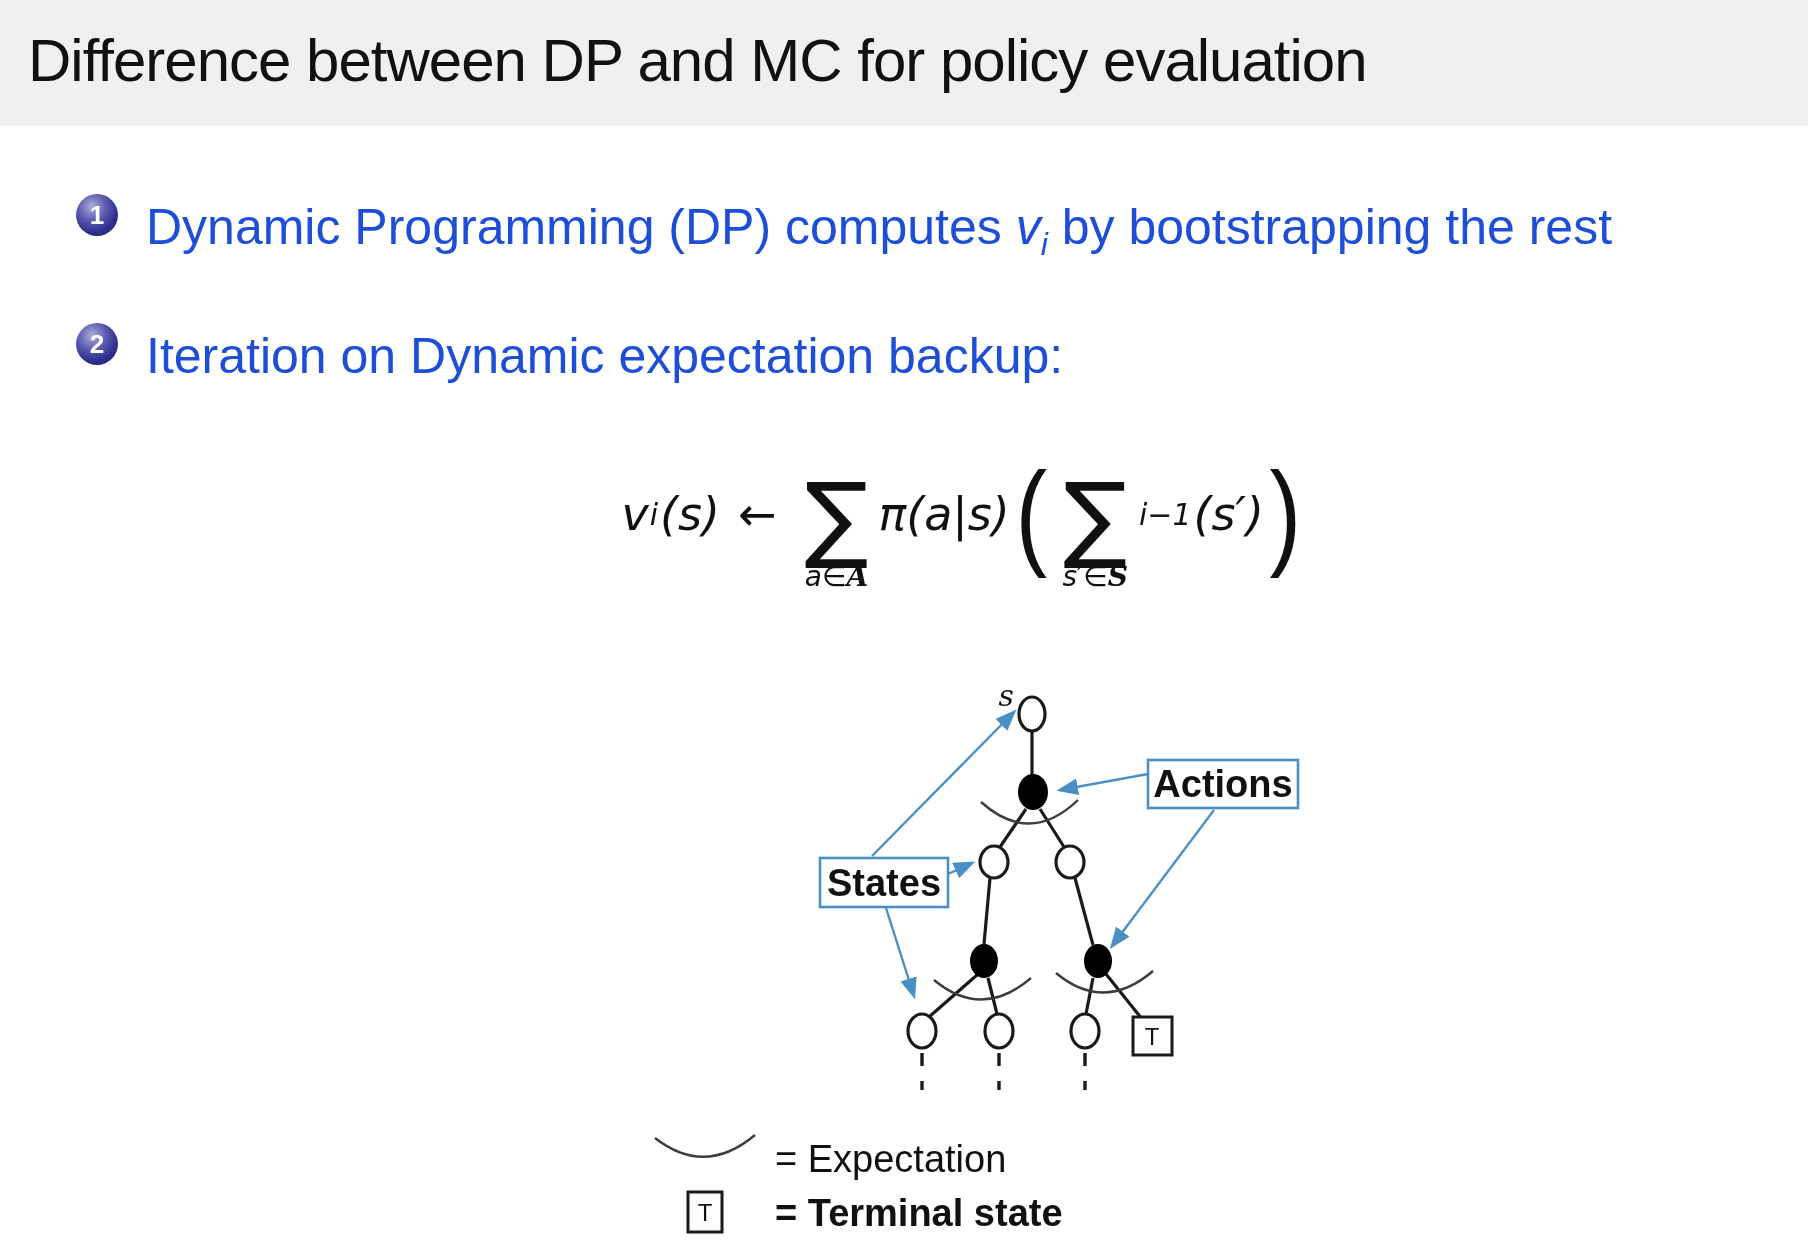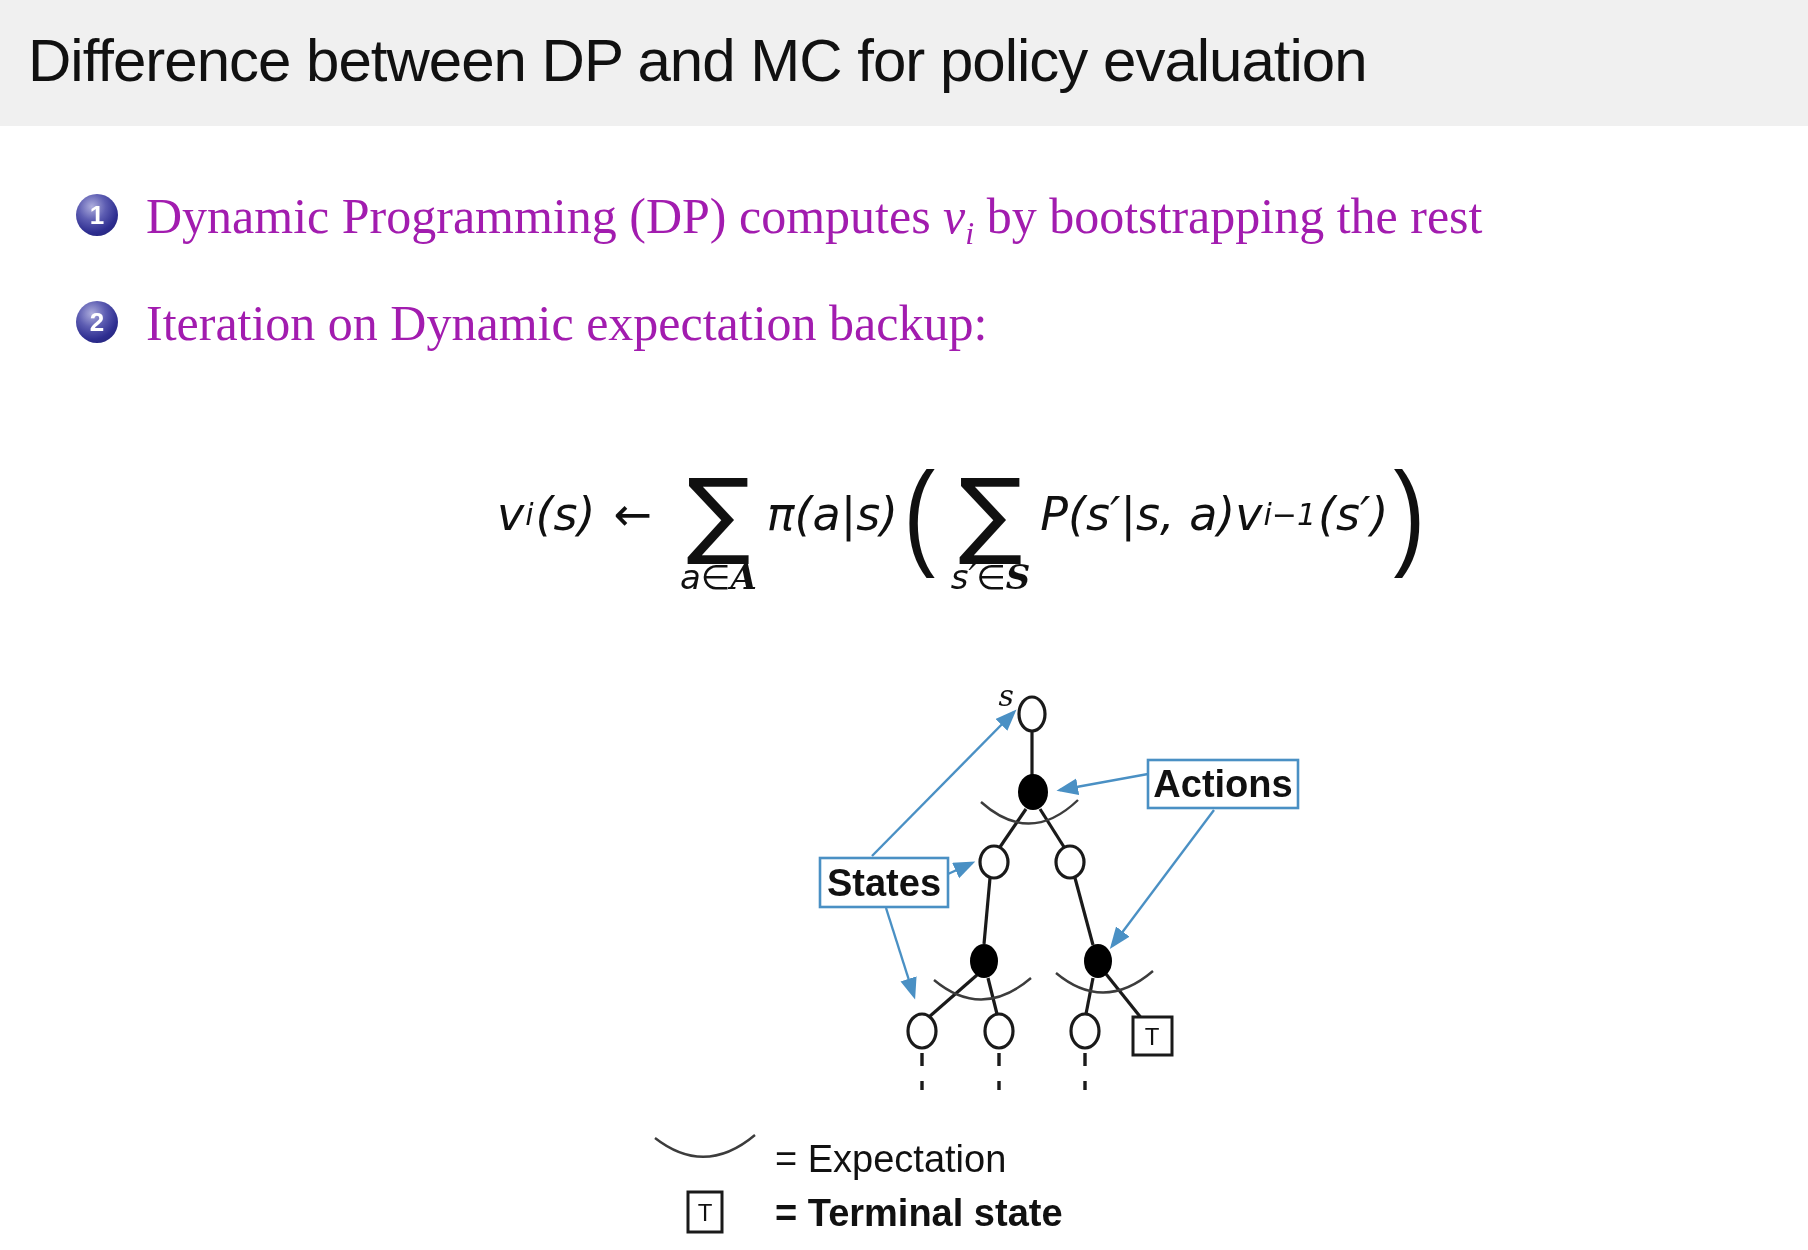--- a/index.html
+++ b/index.html
@@ -18,34 +18,34 @@
   }
   
   .bullets{position:absolute;left:76px;top:185px;width:1680px;}
   .bullet-item{display:flex;align-items:flex-start;margin-bottom:27px;}
   .ball{
     flex:0 0 auto;width:42px;height:42px;border-radius:50%;margin:9px 28px 0 0;
     background:radial-gradient(circle at 38% 30%, #aeaedd 0%, #5d5db2 35%, #2e2e90 66%, #1e1e6e 100%);
     display:flex;align-items:center;justify-content:center;
     color:#fff;font-size:26px;font-weight:700;
   }
-  .btext{font-size:50px;line-height:63px;width:1620px;color:#a21caf;font-family:Liberation Serif, serif;}
+  .btext{font-size:50px;line-height:85px;width:1620px;color:#1d4ed8;}
   .it{font-style:italic;}
   .vsub{font-size:32px;font-style:italic;}
   
   .formula{
     position:absolute;left:0;top:414px;width:100%;height:200px;box-sizing:border-box;
     display:flex;justify-content:center;align-items:center;padding-left:120px;
     font-family:"DejaVu Sans",sans-serif;font-size:46px;color:#101010;
   }
   .formula .msub{font-size:30px;font-style:italic;margin:0 2px 0 1px;}
   .formula .arrow{margin:0 18px;font-style:normal;}
   .sumblock{display:inline-flex;flex-direction:column;align-items:center;transform:translateY(21px);margin:0 10px;}
   .sigma{font-size:95px;line-height:0.85;font-weight:400;font-style:normal;}
-  .sumsub{font-size:34px;margin-top:3px;font-style:italic;white-space:nowrap;}
+  .sumsub{font-size:28px;margin-top:3px;font-style:italic;white-space:nowrap;}
   .cal{font-family:"DejaVu Serif",serif;font-style:italic;font-weight:700;}
   .bigparen{
     font-family:"Liberation Sans",sans-serif;font-size:116px;font-weight:300;
     line-height:0.8;transform:scaleX(0.82);margin:0 2px;font-style:normal;
   }
   .mtok{white-space:pre;}
   
   .diagram{position:absolute;left:600px;top:660px;width:720px;height:595px;}
   .edge{stroke:#1a1a1a;stroke-width:3.2;fill:none;}
   .node-open{fill:#ffffff;stroke:#1a1a1a;stroke-width:3.2;}
@@ -94,21 +94,20 @@
     <span class="sumblock">
       <span class="sigma">∑</span>
       <span class="sumsub"><span>a∈</span><span class="cal">A</span></span>
     </span>
     <span class="mtok it">π(a|s)</span>
     <span class="bigparen">(</span>
     <span class="sumblock">
       <span class="sigma">∑</span>
       <span class="sumsub"><span>s′∈</span><span class="cal">S</span></span>
     </span>
-    <span class="mtok it">P(s′|s, a)v</span>
       <sub class="msub">i−1</sub>
       <span class="mtok it">(s′)</span>
     <span class="bigparen">)</span>
   </div>
 
   <svg class="diagram" viewBox="600 660 720 595" xmlns="http://www.w3.org/2000/svg">
     <defs>
       <marker id="arrowblue" markerWidth="10" markerHeight="9" refX="7.5" refY="3.5" orient="auto">
         <path d="M0,0 L9,3.5 L0,7 Z" fill="#4a90c4"></path>
       </marker>

